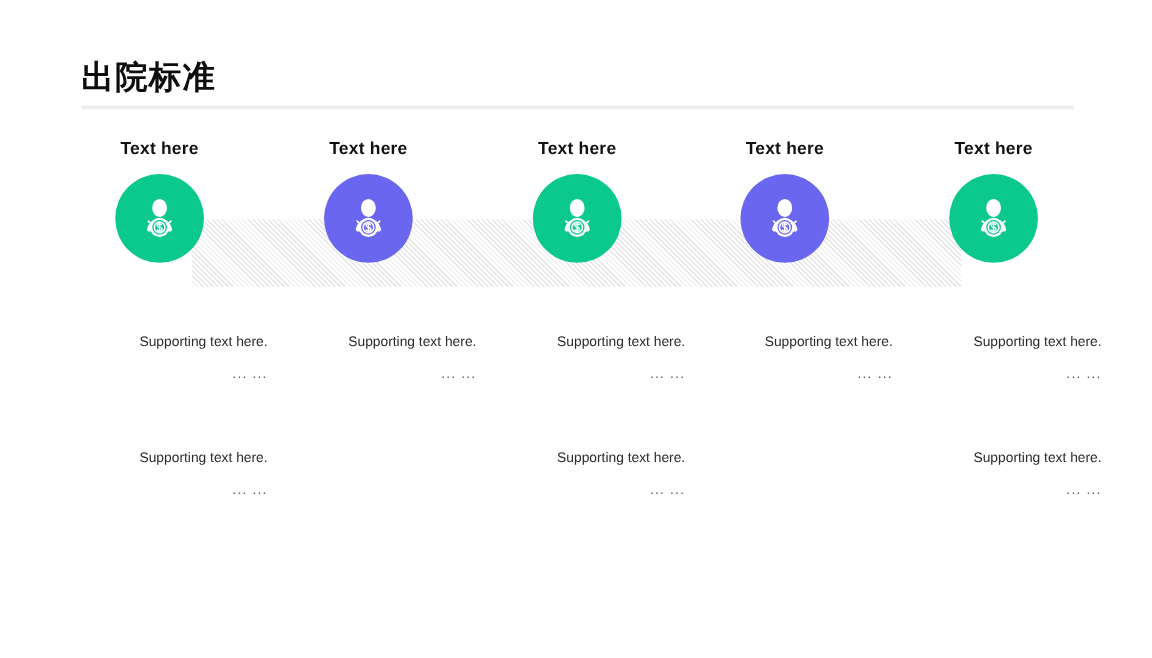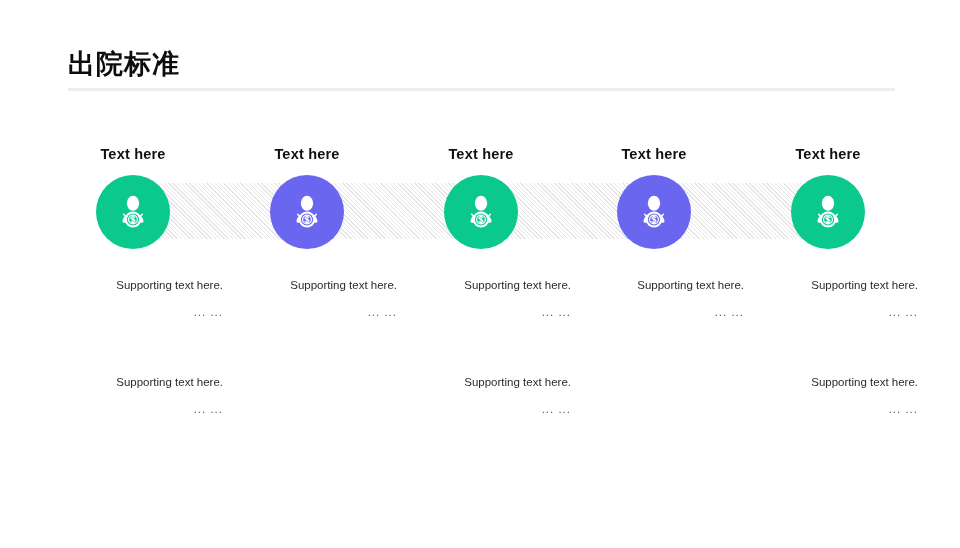--- a/index.html
+++ b/index.html
@@ -50,21 +50,21 @@
     background-image:
       repeating-linear-gradient(45deg,
         #e6e6e6 0px, #e6e6e6 1px, #ffffff 1px, #ffffff 3px),
       repeating-linear-gradient(-45deg,
         #ededed 0px, #ededed 1px, #ffffff 1px, #ffffff 3px);
   }
 
   
   .column {
     position: absolute;
-    top: 146px;
+    top: 116px;
     width: 180px;
     text-align: center;
   }
   .col-heading {
     font-size: 14.5px;
     font-weight: bold;
     color: #111111;
     letter-spacing: 0.2px;
     margin: 0 0 12px 0;
     line-height: 1.2;

